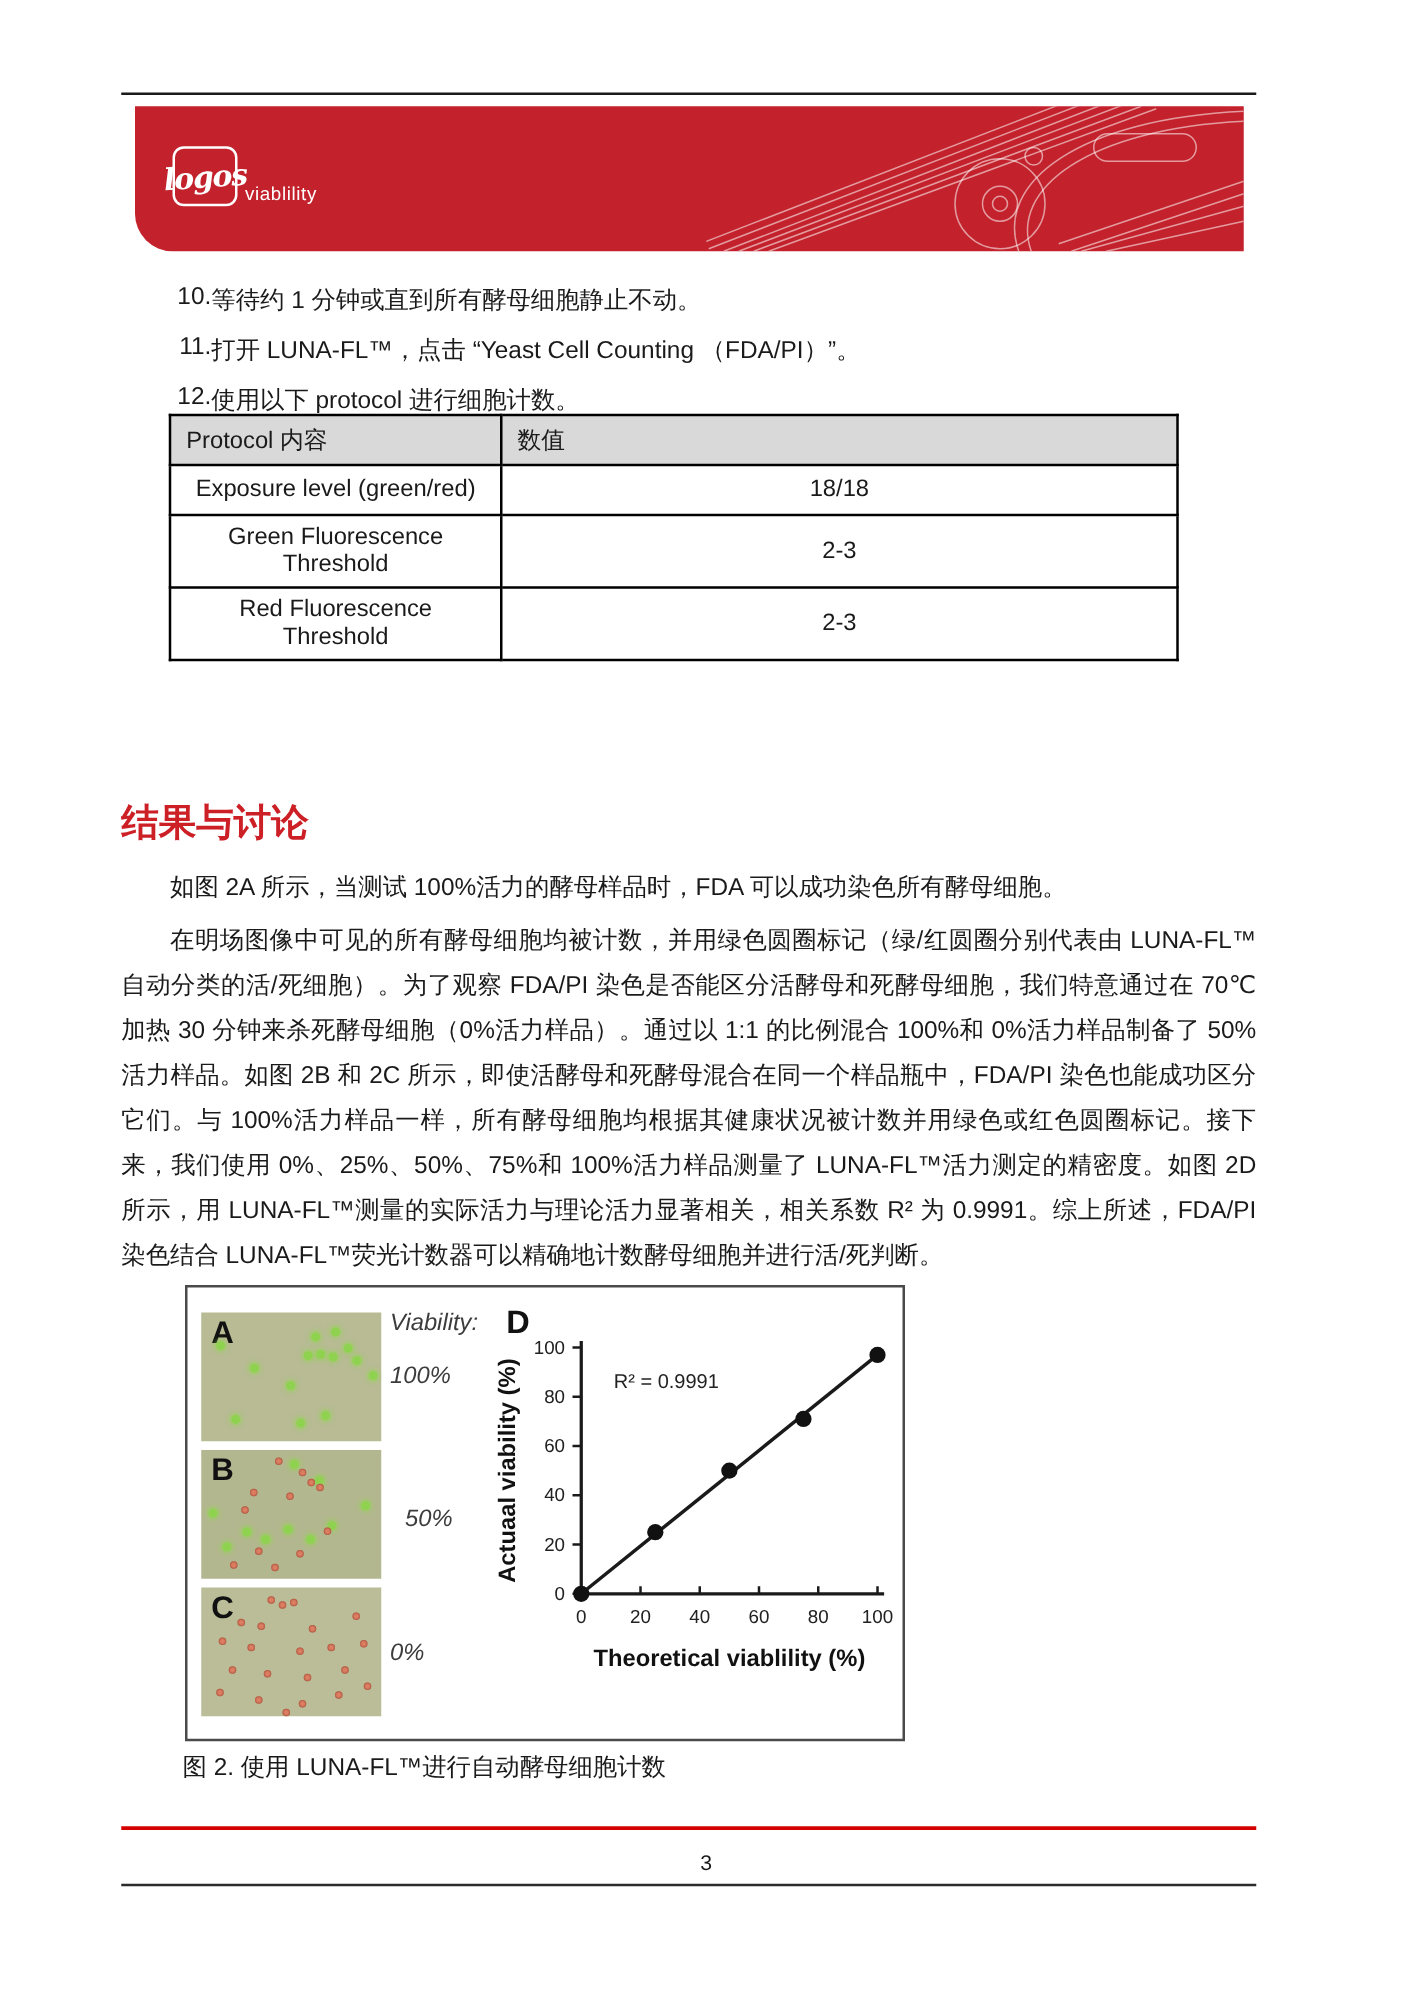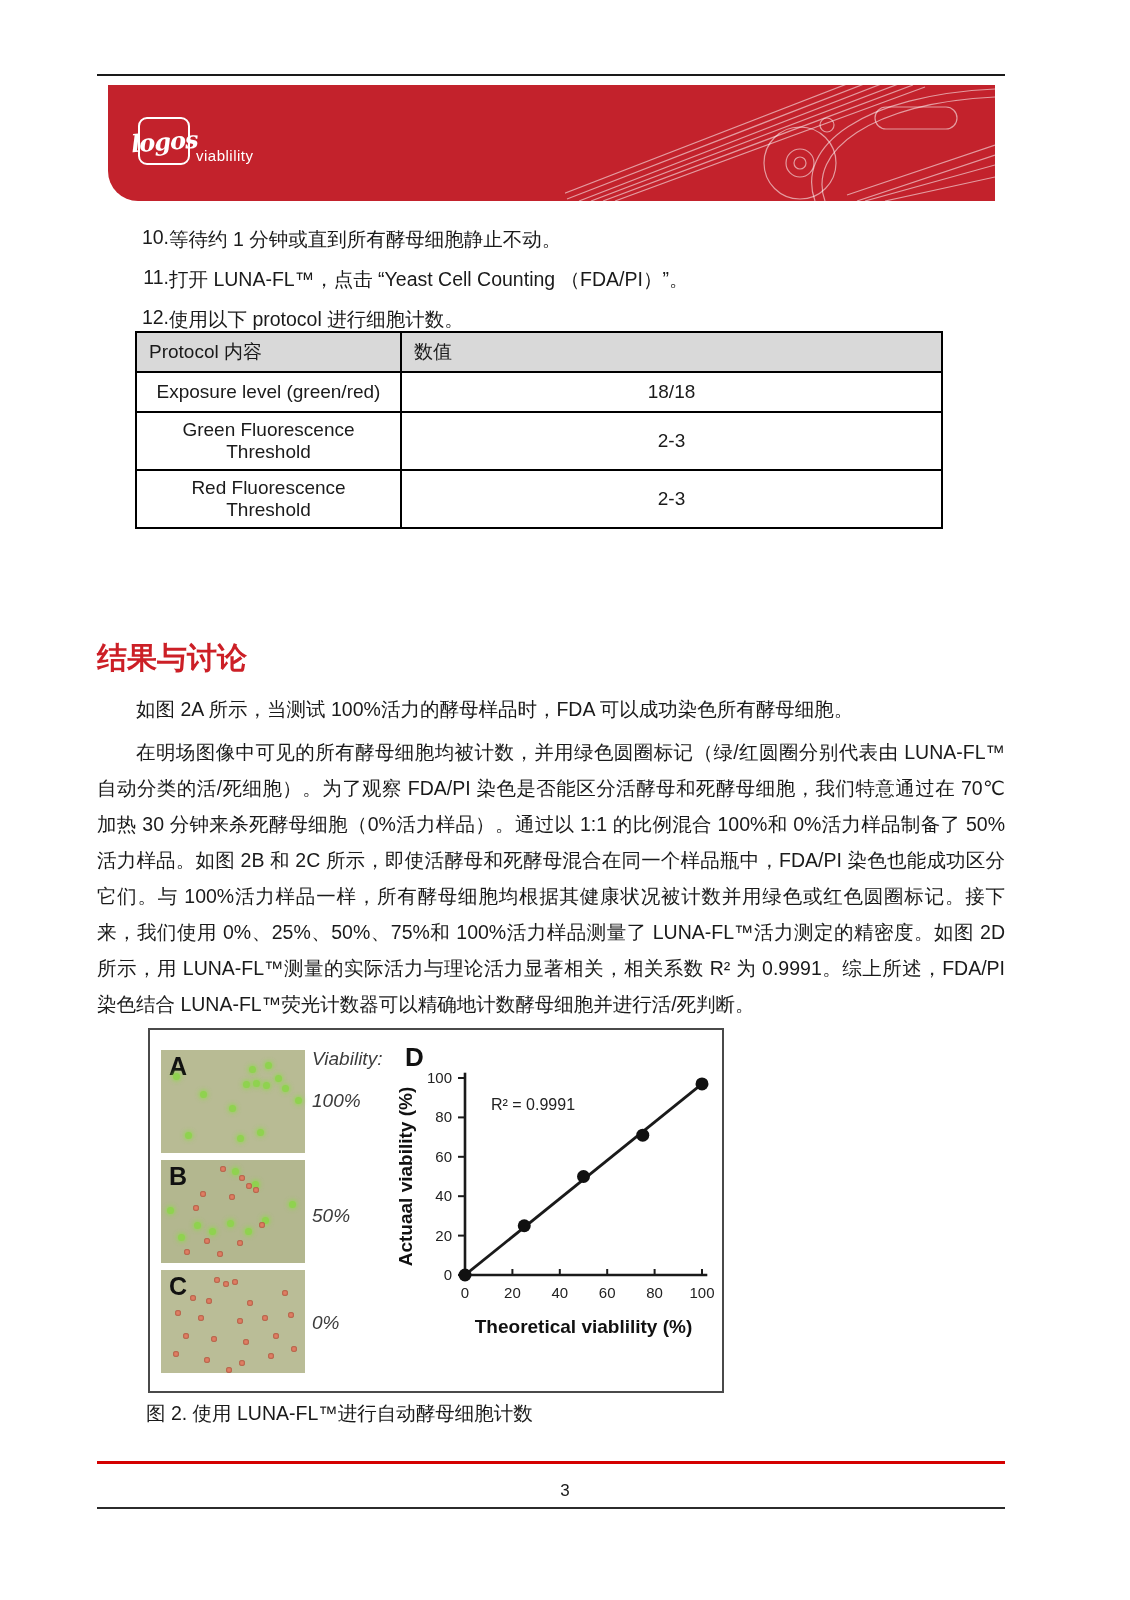--- a/index.html
+++ b/index.html
@@ -48,21 +48,21 @@
   .micro .plabel { position:absolute; left:8px; top:2px; font-size:25px; font-weight:bold; color:#111; }
   .micro-a { top:20px;  background:#b8bb94; }
   .micro-b { top:130px; background:#b3b78f; }
   .micro-c { top:240px; background:#babd97; }
   .dot { position:absolute; border-radius:50%; }
   .dot.g { width:7px; height:7px; background:#8fd24f; box-shadow:0 0 4px 1px rgba(140,220,70,.8); }
   .dot.r { width:6px; height:6px; background:#e08165; box-shadow:inset 0 0 2px #7d2f1d; }
   .viab-col { position:absolute; left:162px; font-size:19px; color:#3c3c3c;font-style:italic; }
   .viab-title { top:18px; }
   .viab-100 { top:60px; }
-  .viab-50 { top:175px; }
+  .viab-50 { top:175px;margin-left:12px; }
   .viab-0 { top:282px; }
   .panel-d-label { position:absolute; left:255px; top:12px; font-size:26px; font-weight:bold; color:#111; }
   .chart-wrap { position:absolute; left:240px; top:30px; width:330px; height:330px; }
 
   .fig-caption { position:absolute; left:146px; top:1400px; font-size:19.5px; }
 
   
   .footer-red-rule { position:absolute; left:97px; top:1461px; width:908px; height:3px; background:#d40000; }
   .page-num { position:absolute; left:0; top:1481px; width:1130px; text-align:center; font-size:17px; }
   .footer-black-rule { position:absolute; left:97px; top:1507px; width:908px; height:2px; background:#2b2b2b; }

